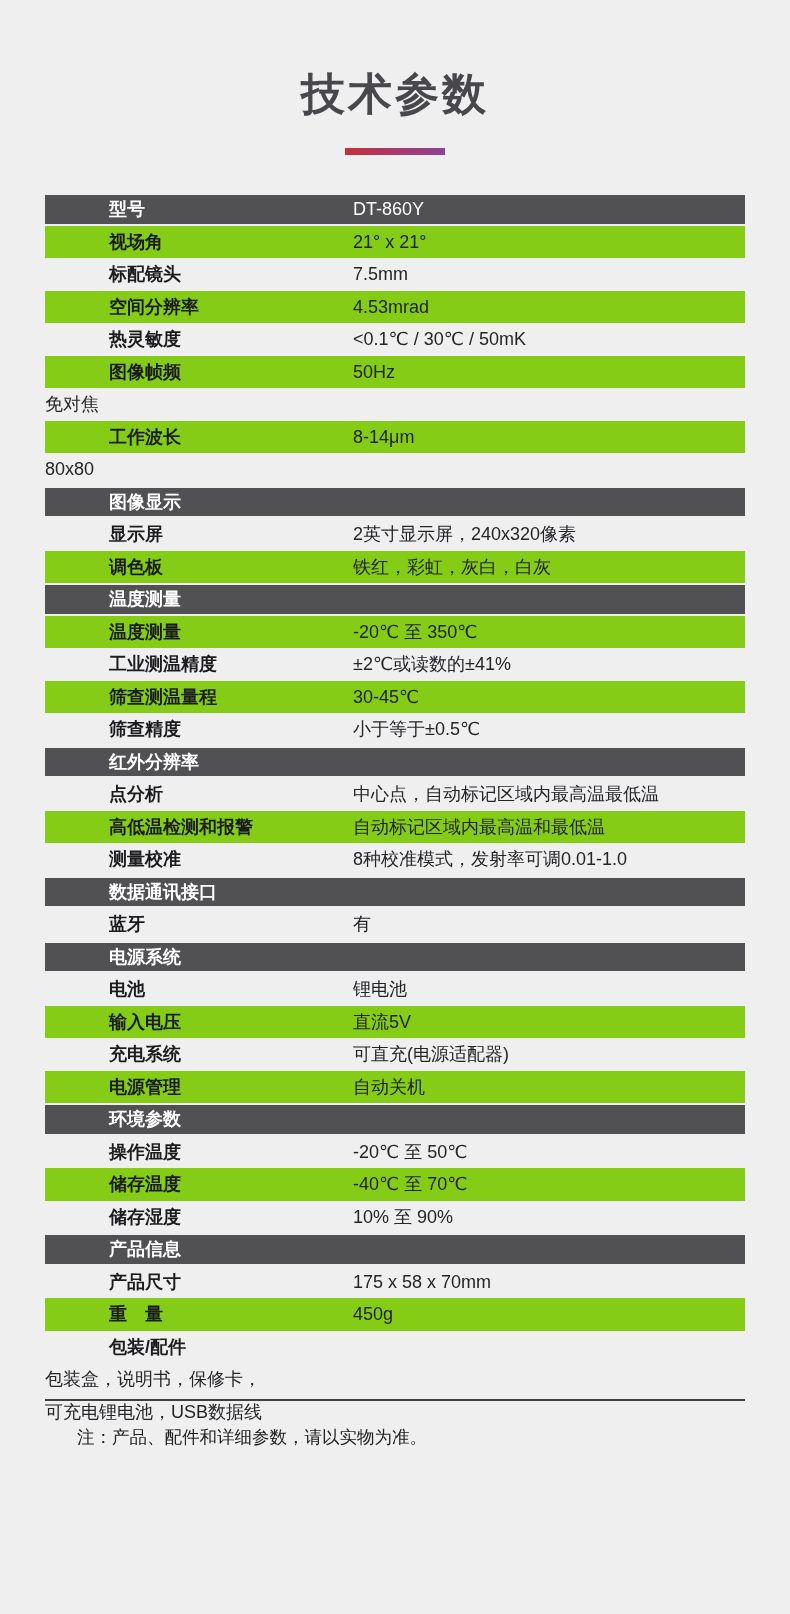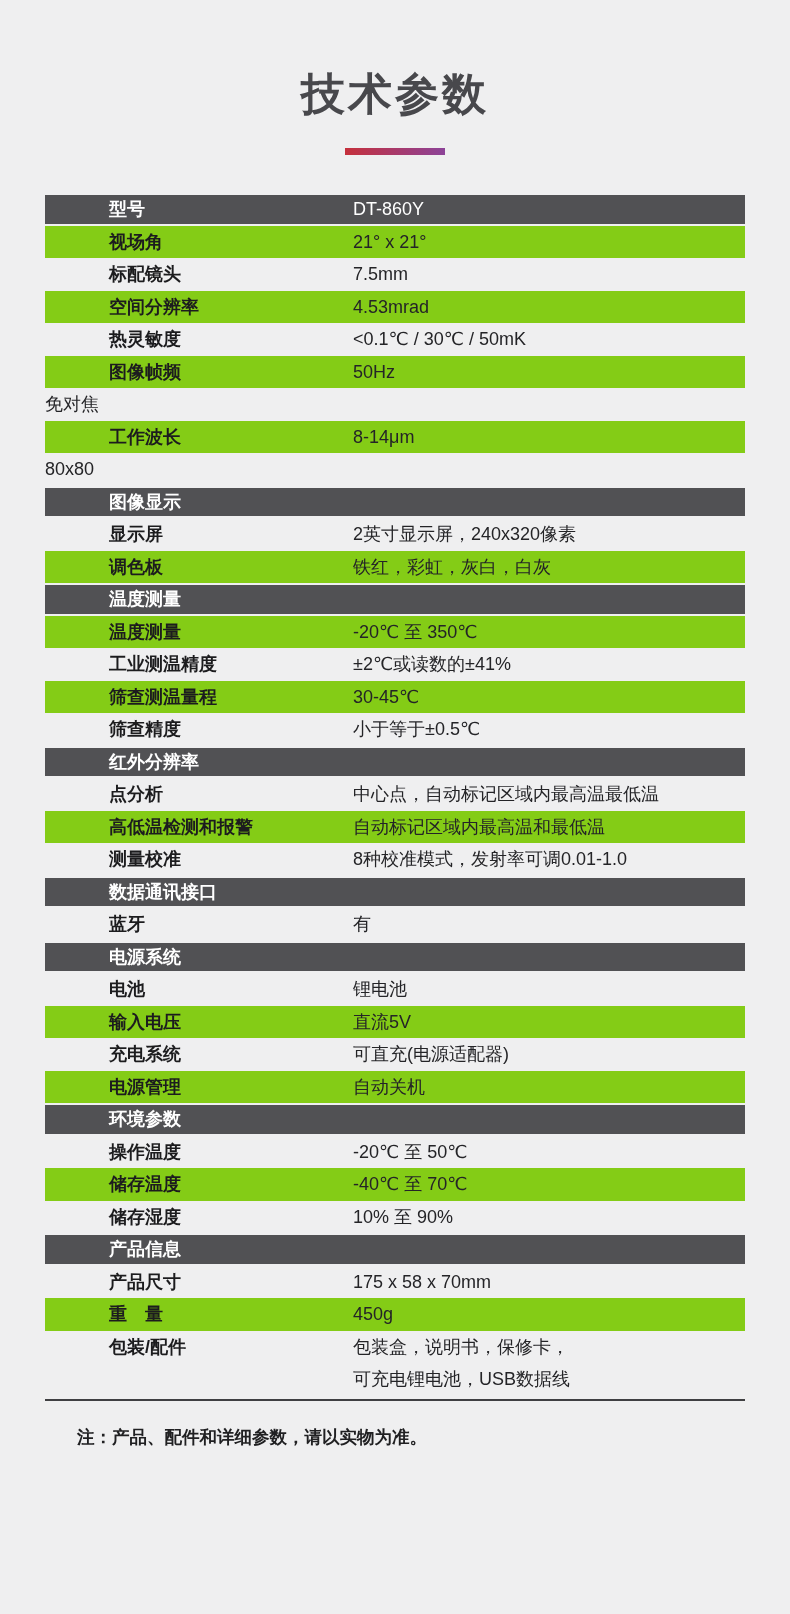--- a/index.html
+++ b/index.html
@@ -34,20 +34,21 @@
   }
   .row {
     display: flex;
     align-items: center;
     height: 32.5px;
     box-sizing: border-box;
   }
   .row.tall {
     height: 66px;
     align-items: flex-start;
+    flex-direction: column;
   }
   .cell {
     line-height: 32.5px;
     font-size: 18px;
   }
   .cell.label {
     width: 292px;
     padding-left: 48px;
     box-sizing: border-box;
     flex-shrink: 0;
@@ -80,21 +81,21 @@
   .divider-rule {
     height: 2px;
     background: #3f3f42;
     margin: 2px 45px 0 45px;
   }
   .footnote {
     margin: 24px 45px 0 45px;
     padding-left: 32px;
     font-size: 17.5px;
     color: #202022;
-    font-weight: 700;
+    font-weight: 400;
   }
 </style>
 </head>
 <body>
 
 <div class="page">
   <h1 class="page-title">技术参数</h1>
   <div class="accent-bar" style="background: linear-gradient(90deg, rgb(197, 48, 60), rgb(140, 67, 152));"></div>
   <div class="spec-table" id="spec-table">
       <div class="row dark">

